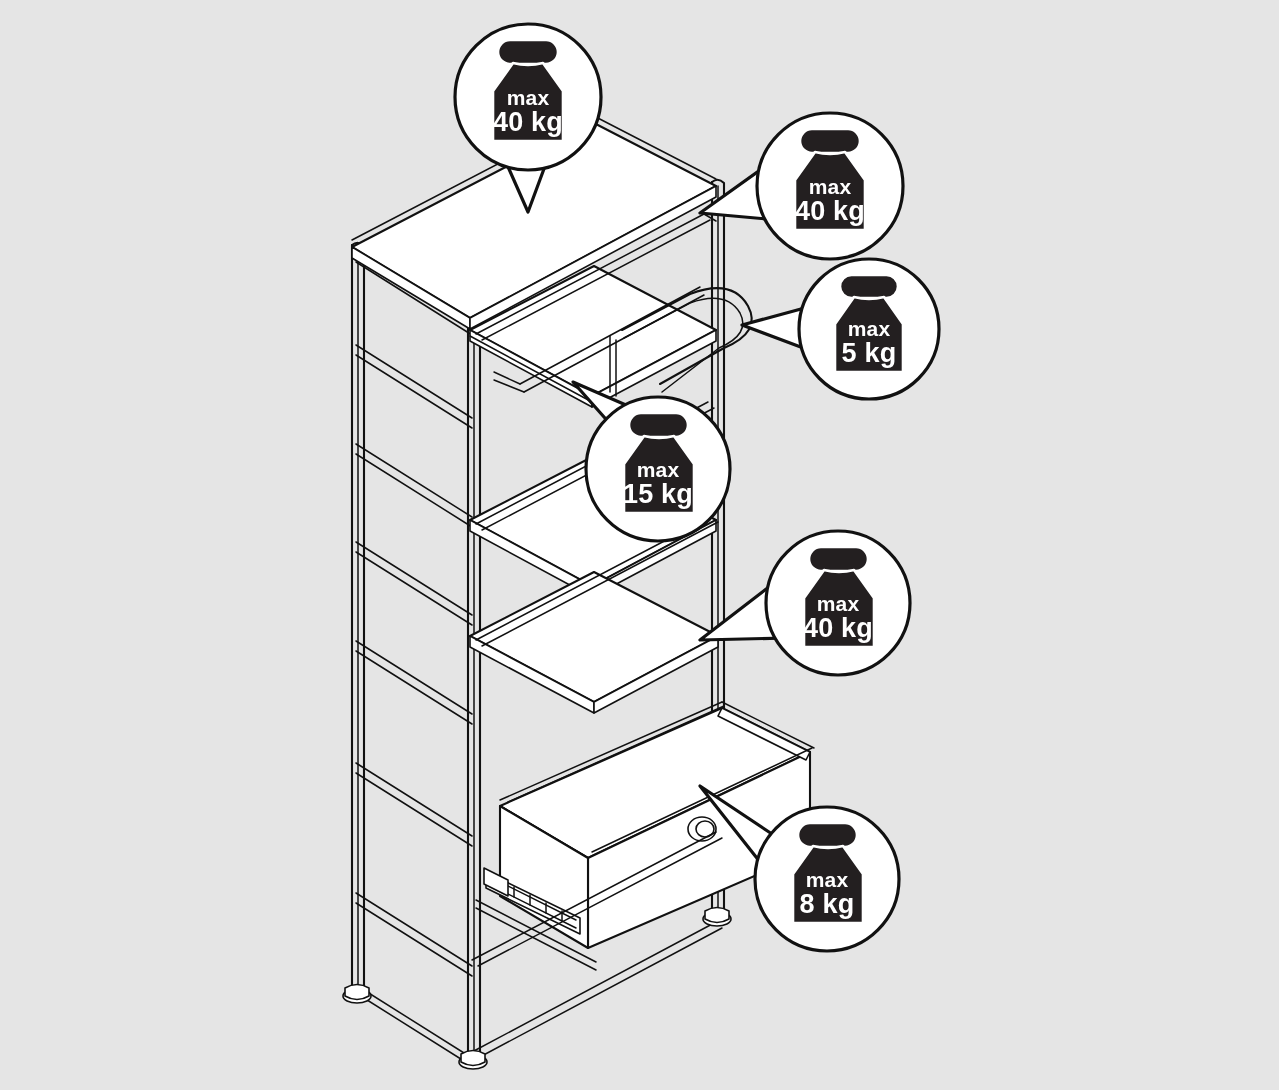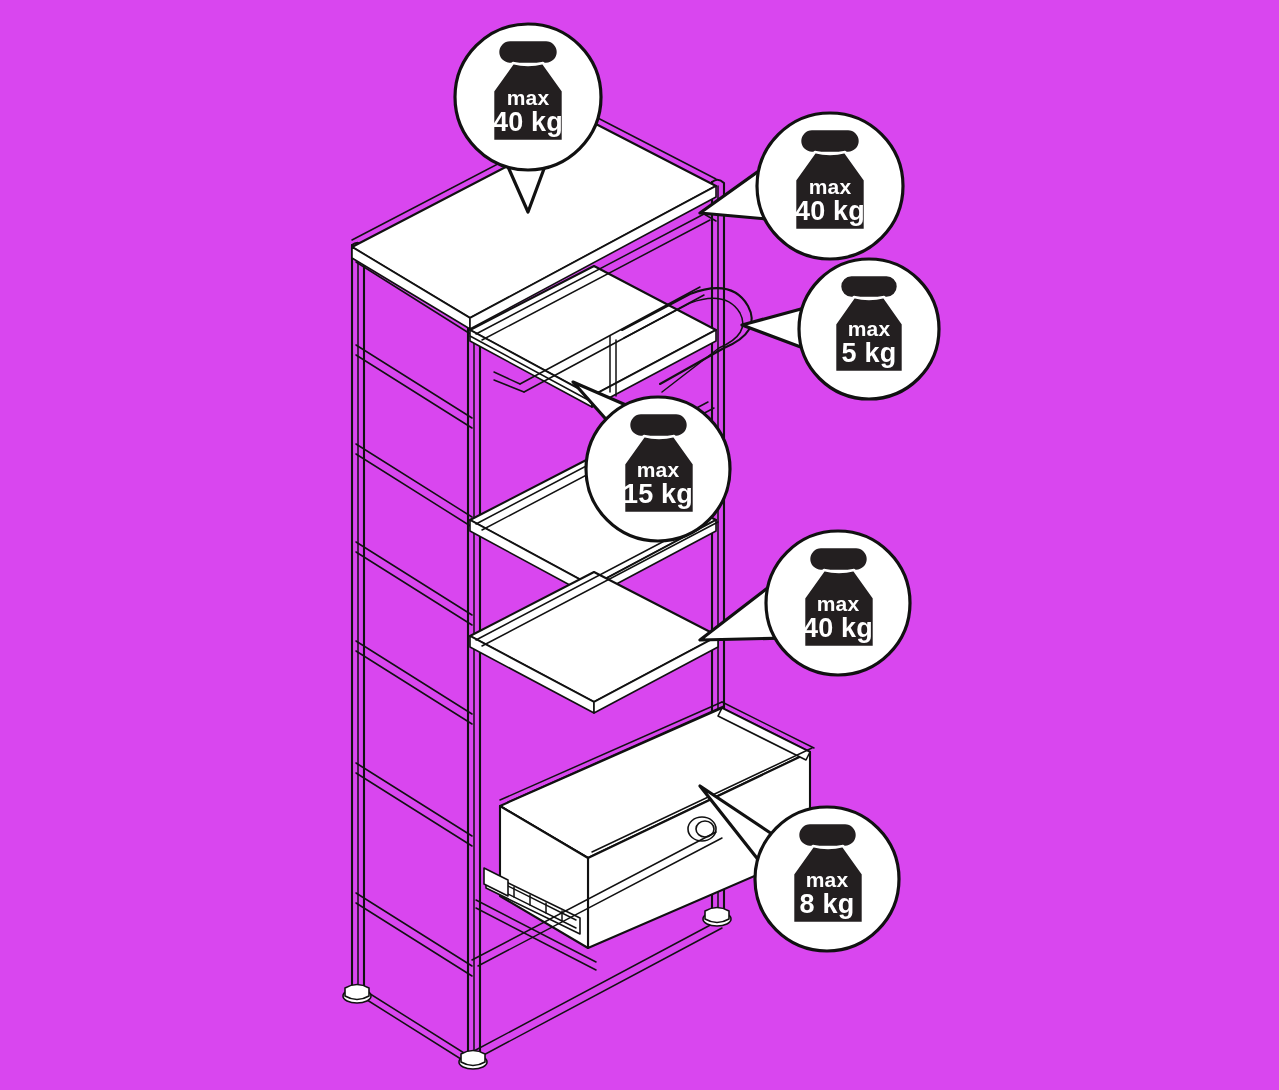--- a/index.html
+++ b/index.html
@@ -7,21 +7,21 @@
     padding: 0;
     background: #ffffff;
   }
   body {
     font-family: "Liberation Sans", sans-serif;
   }
   #stage {
     position: relative;
     width: 1279px;
     height: 1090px;
-    background: #d946ef;
+    background: #e5e5e5;
     overflow: hidden;
   }
   #diagram-svg {
     position: absolute;
     left: 0;
     top: 0;
     width: 1279px;
     height: 1090px;
     display: block;
   }

